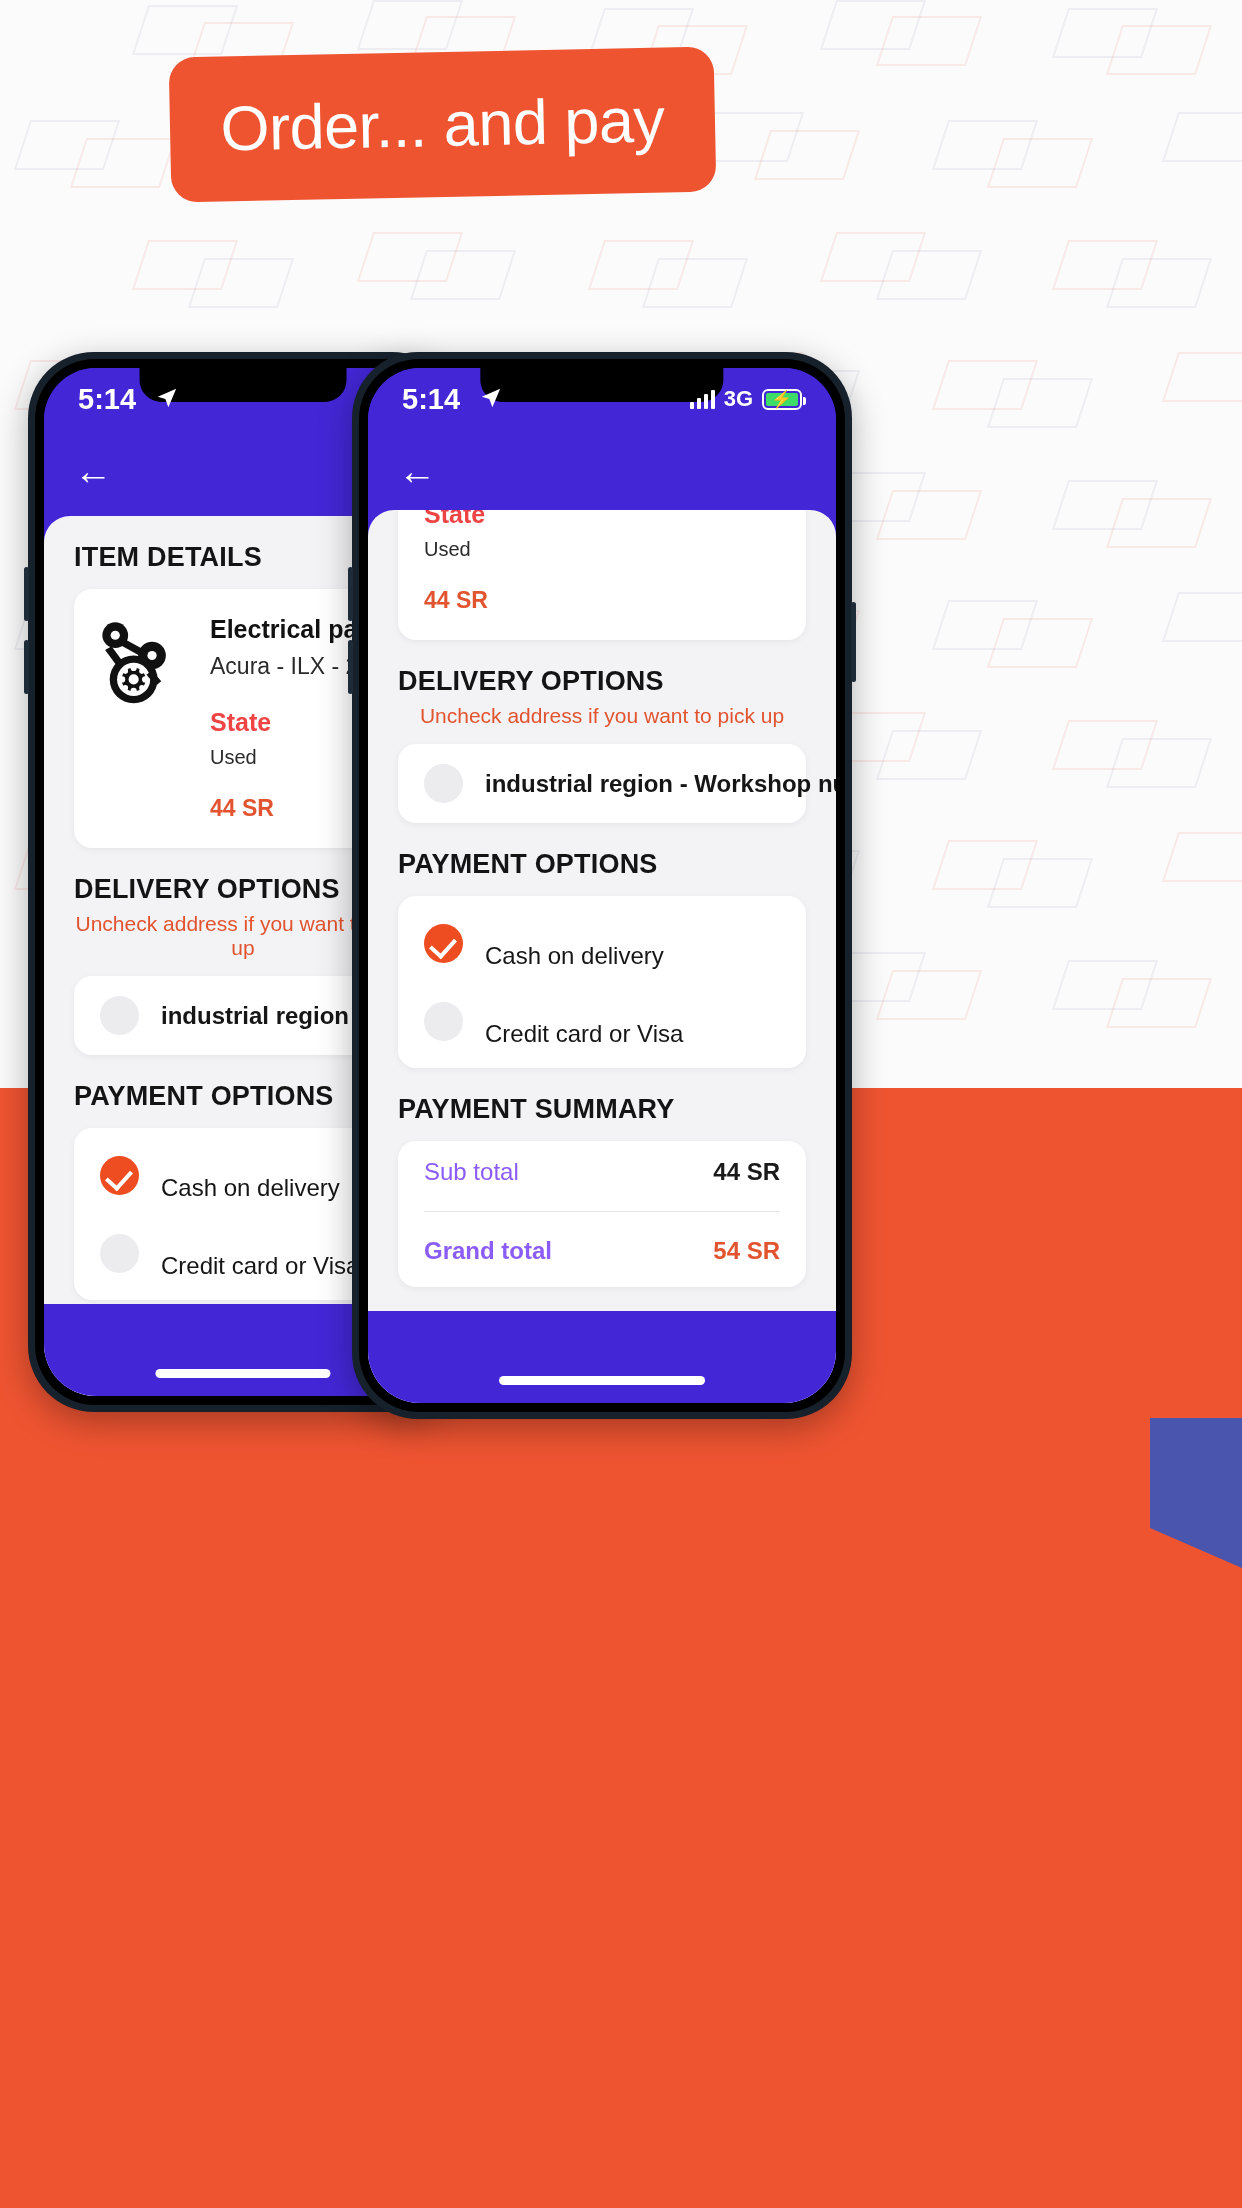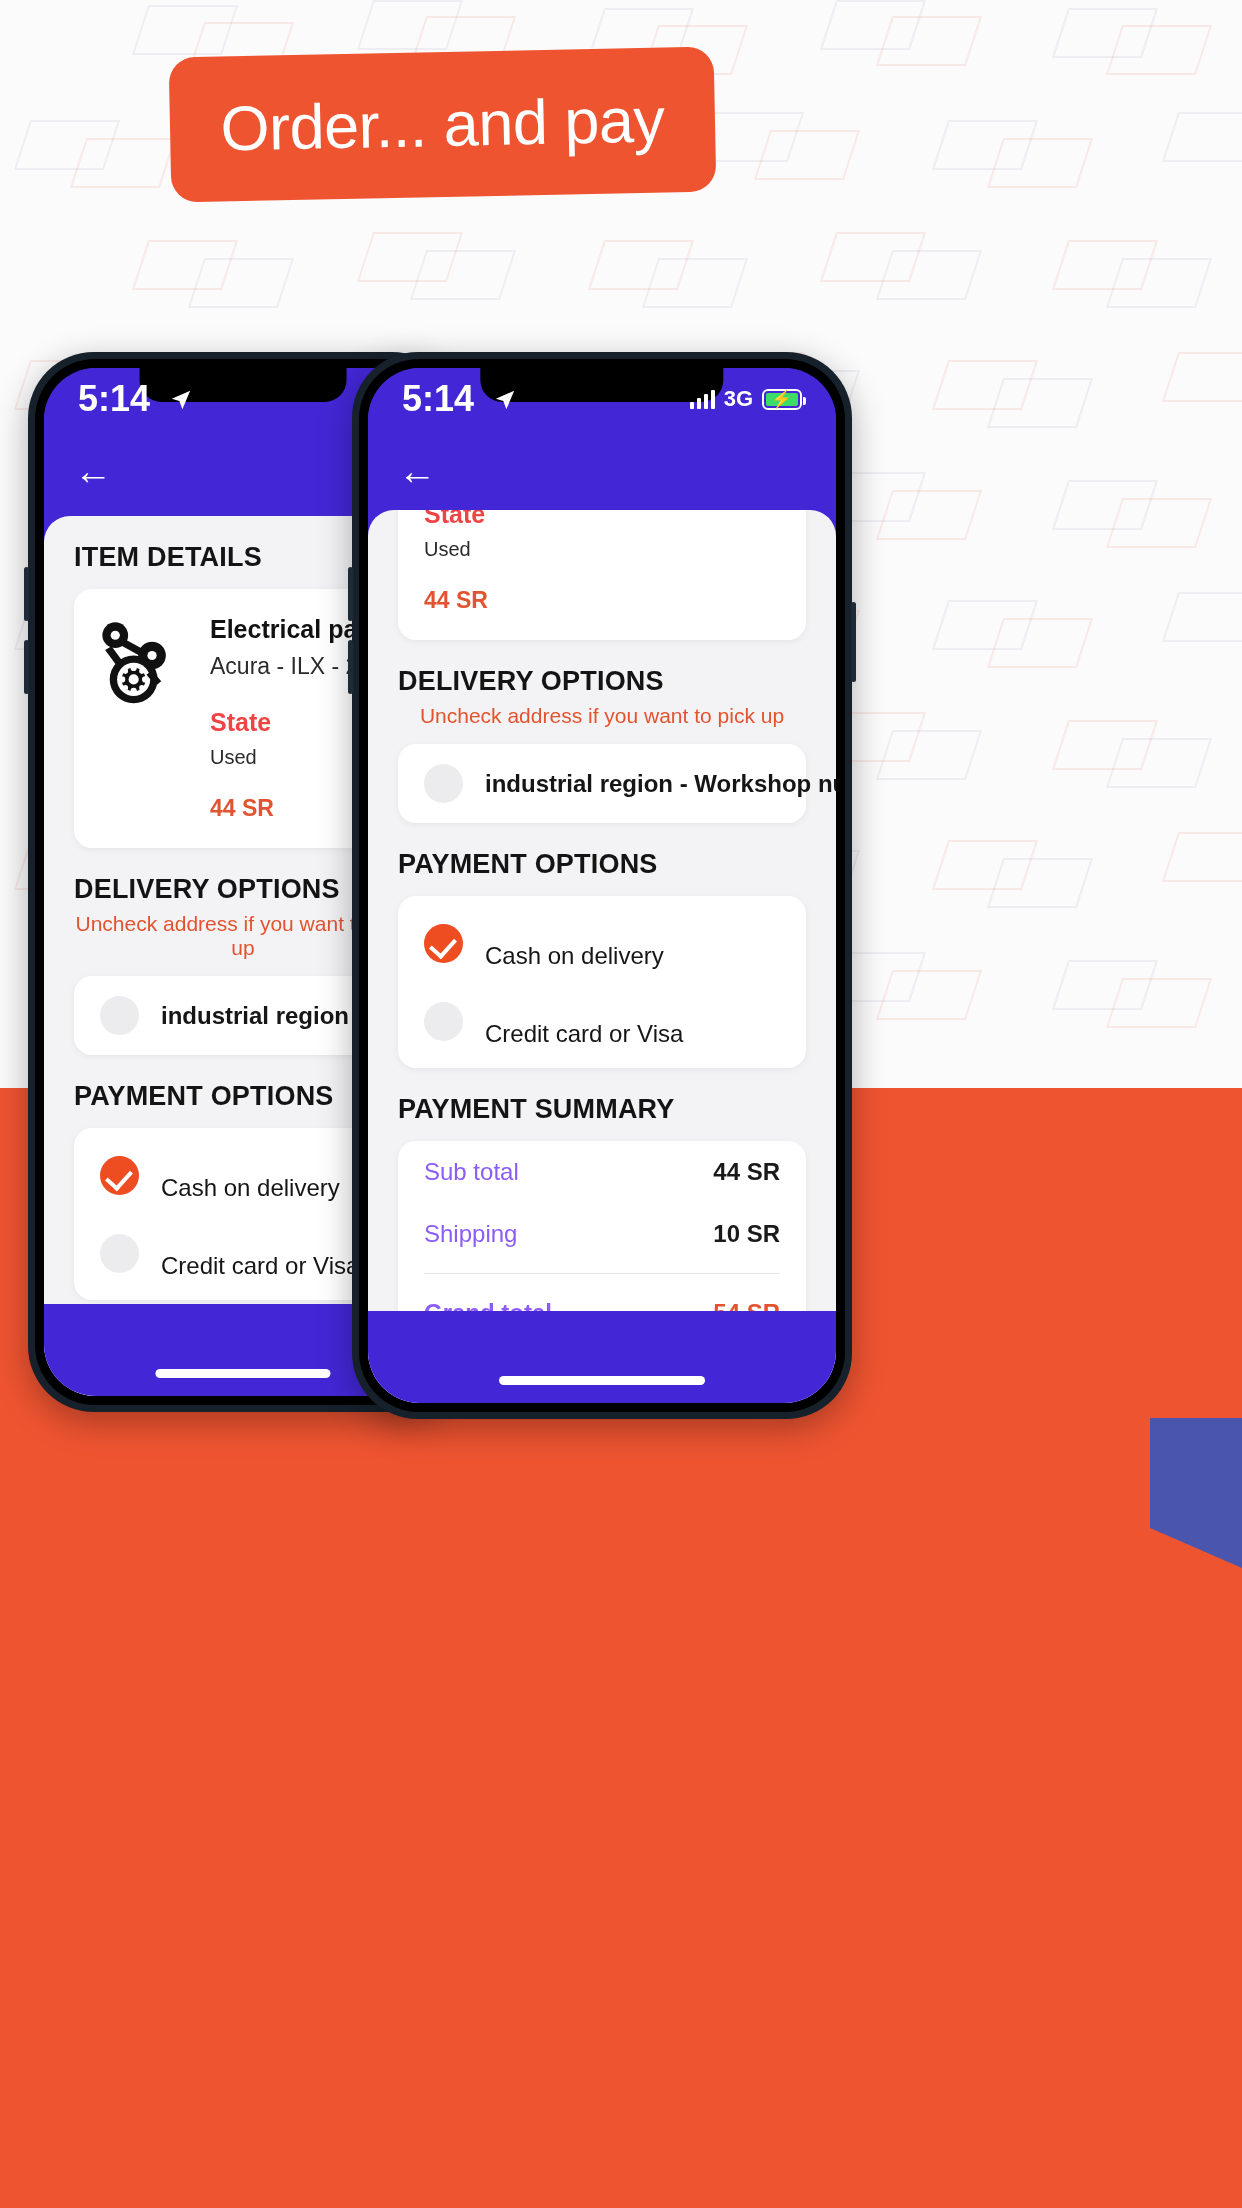--- a/index.html
+++ b/index.html
@@ -62,21 +62,21 @@
   
   #phone-right{left:352px;top:352px;width:500px;height:1067px;}
 
   
   .scr{position:absolute;left:0;top:0;width:100%;height:100%;background:#4327d6;}
   .statusbar{
     position:absolute;left:0;top:0;width:100%;height:62px;
     display:flex;align-items:center;justify-content:space-between;
     padding:0 34px;box-sizing:border-box;color:#fff;
   }
-  .sb-time{font-size:36px;font-weight:600;display:flex;align-items:center;gap:20px;}
+  .sb-time{font-size:29px;font-weight:600;display:flex;align-items:center;gap:20px;}
   .loc-arrow{display:inline-block;}
   .sb-right{display:flex;align-items:center;gap:9px;}
   .bars{display:flex;align-items:flex-end;gap:3px;height:20px;}
   .bars i{display:block;width:4px;background:#fff;border-radius:1px;}
   .bars i:nth-child(1){height:7px}.bars i:nth-child(2){height:11px}
   .bars i:nth-child(3){height:15px}.bars i:nth-child(4){height:19px}
   .net{font-size:22px;font-weight:600;}
   .batt{width:40px;height:21px;border:2.5px solid #fff;border-radius:6px;position:relative;
         display:flex;align-items:center;padding:2px;box-sizing:border-box;}
   .batt:after{content:"";position:absolute;right:-6px;top:6px;width:3px;height:8px;background:#fff;border-radius:0 2px 2px 0;}
@@ -429,24 +429,20 @@
             </div>
           </div>
 
           <div class="sec-title">PAYMENT SUMMARY</div>
 
           <div class="card">
             <div class="sum-row">
               <span class="sum-k">Sub total</span>
               <span class="sum-v">44 SR</span>
             </div>
-            <div class="sum-row">
-              <span class="sum-k">Shipping</span>
-              <span class="sum-v">10 SR</span>
-            </div>
             <div class="sum-div"></div>
             <div class="sum-row" style="padding-bottom:22px;">
               <span class="sum-k tot">Grand total</span>
               <span class="sum-v tot">54 SR</span>
             </div>
           </div>
 
         </div>
       </div>
 

